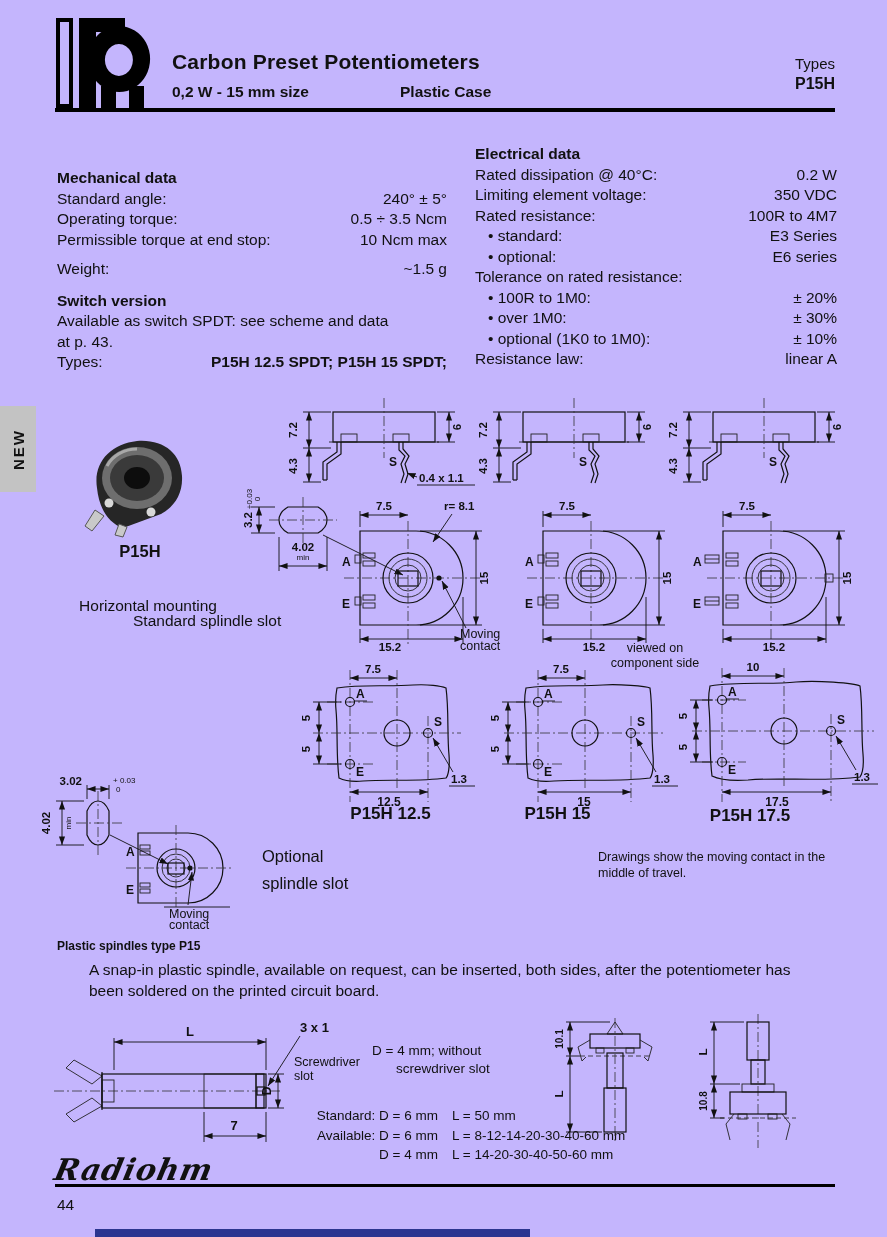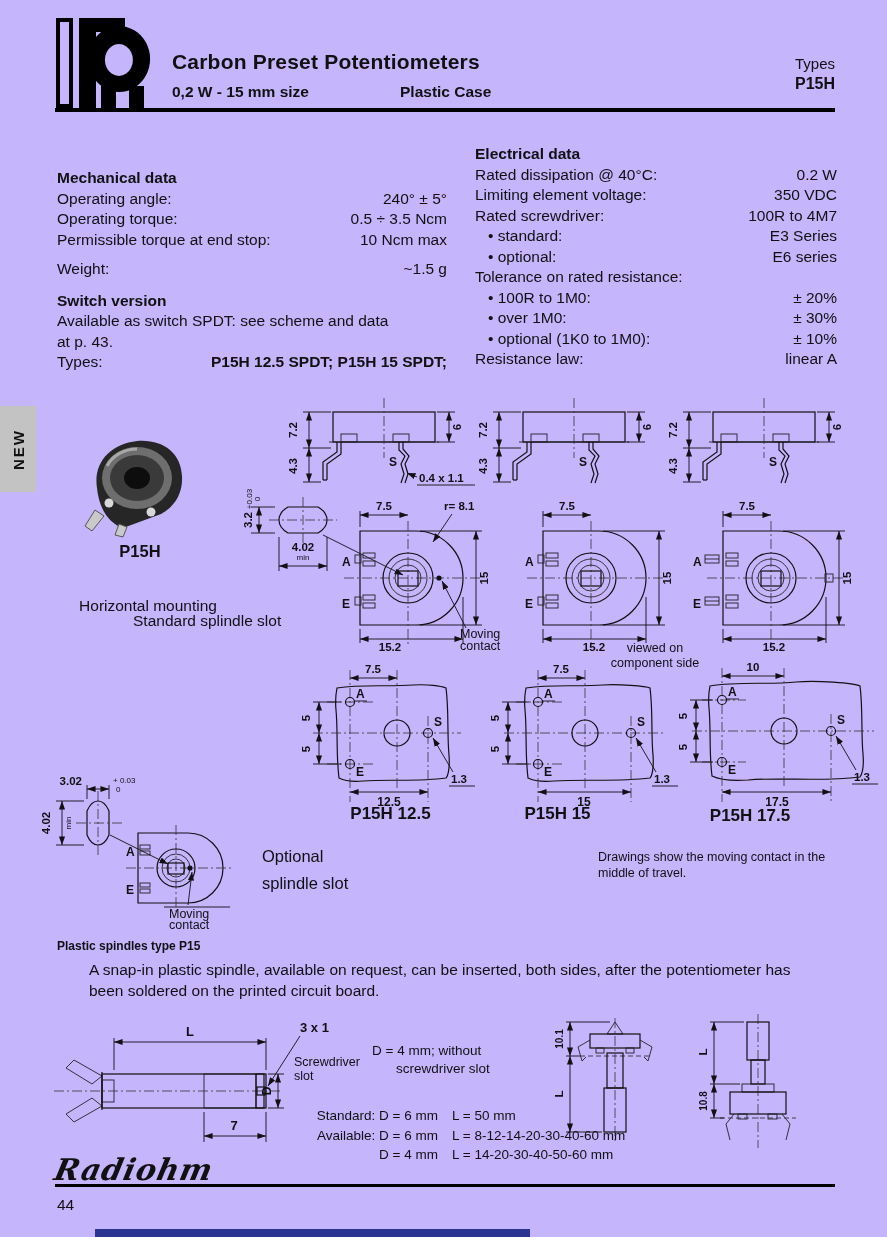--- a/index.html
+++ b/index.html
@@ -93,21 +93,21 @@
   <div class="abs sub" style="left:400px; top:83px;">Plastic Case</div>
   <div class="abs types" style="left:735px; top:54px; width:100px;">
     <div>Types</div>
     <b>P15H</b>
   </div>
   <div class="abs rule" style="left:55px; top:108px; width:780px; height:4px;"></div>
 
   <div class="abs col" style="left:57px; top:144px; width:390px;margin-top:24px;">
     <div class="sechead">Mechanical data</div>
     <div class="row">
-      <span class="lab">Operating angle:</span>
+      <span class="lab">Standard angle:</span>
       <span class="val">240° ± 5°</span>
     </div>
     <div class="row">
       <span class="lab">Operating torque:</span>
       <span class="val">0.5 ÷ 3.5 Ncm</span>
     </div>
     <div class="row">
       <span class="lab">Permissible torque at end stop:</span>
       <span class="val">10 Ncm max</span>
     </div>
@@ -128,21 +128,21 @@
     <div class="sechead">Electrical data</div>
     <div class="row">
         <span class="lab">Rated dissipation @ 40°C:</span>
         <span class="val">0.2 W</span>
       </div>
     <div class="row">
         <span class="lab">Limiting element voltage:</span>
         <span class="val">350 VDC</span>
       </div>
     <div class="row">
-        <span class="lab">Rated screwdriver:</span>
+        <span class="lab">Rated resistance:</span>
         <span class="val">100R to 4M7</span>
       </div>
     <div class="row ind">
         <span class="lab">• standard:</span>
         <span class="val">E3 Series</span>
       </div>
     <div class="row ind">
         <span class="lab">• optional:</span>
         <span class="val">E6 series</span>
       </div>

